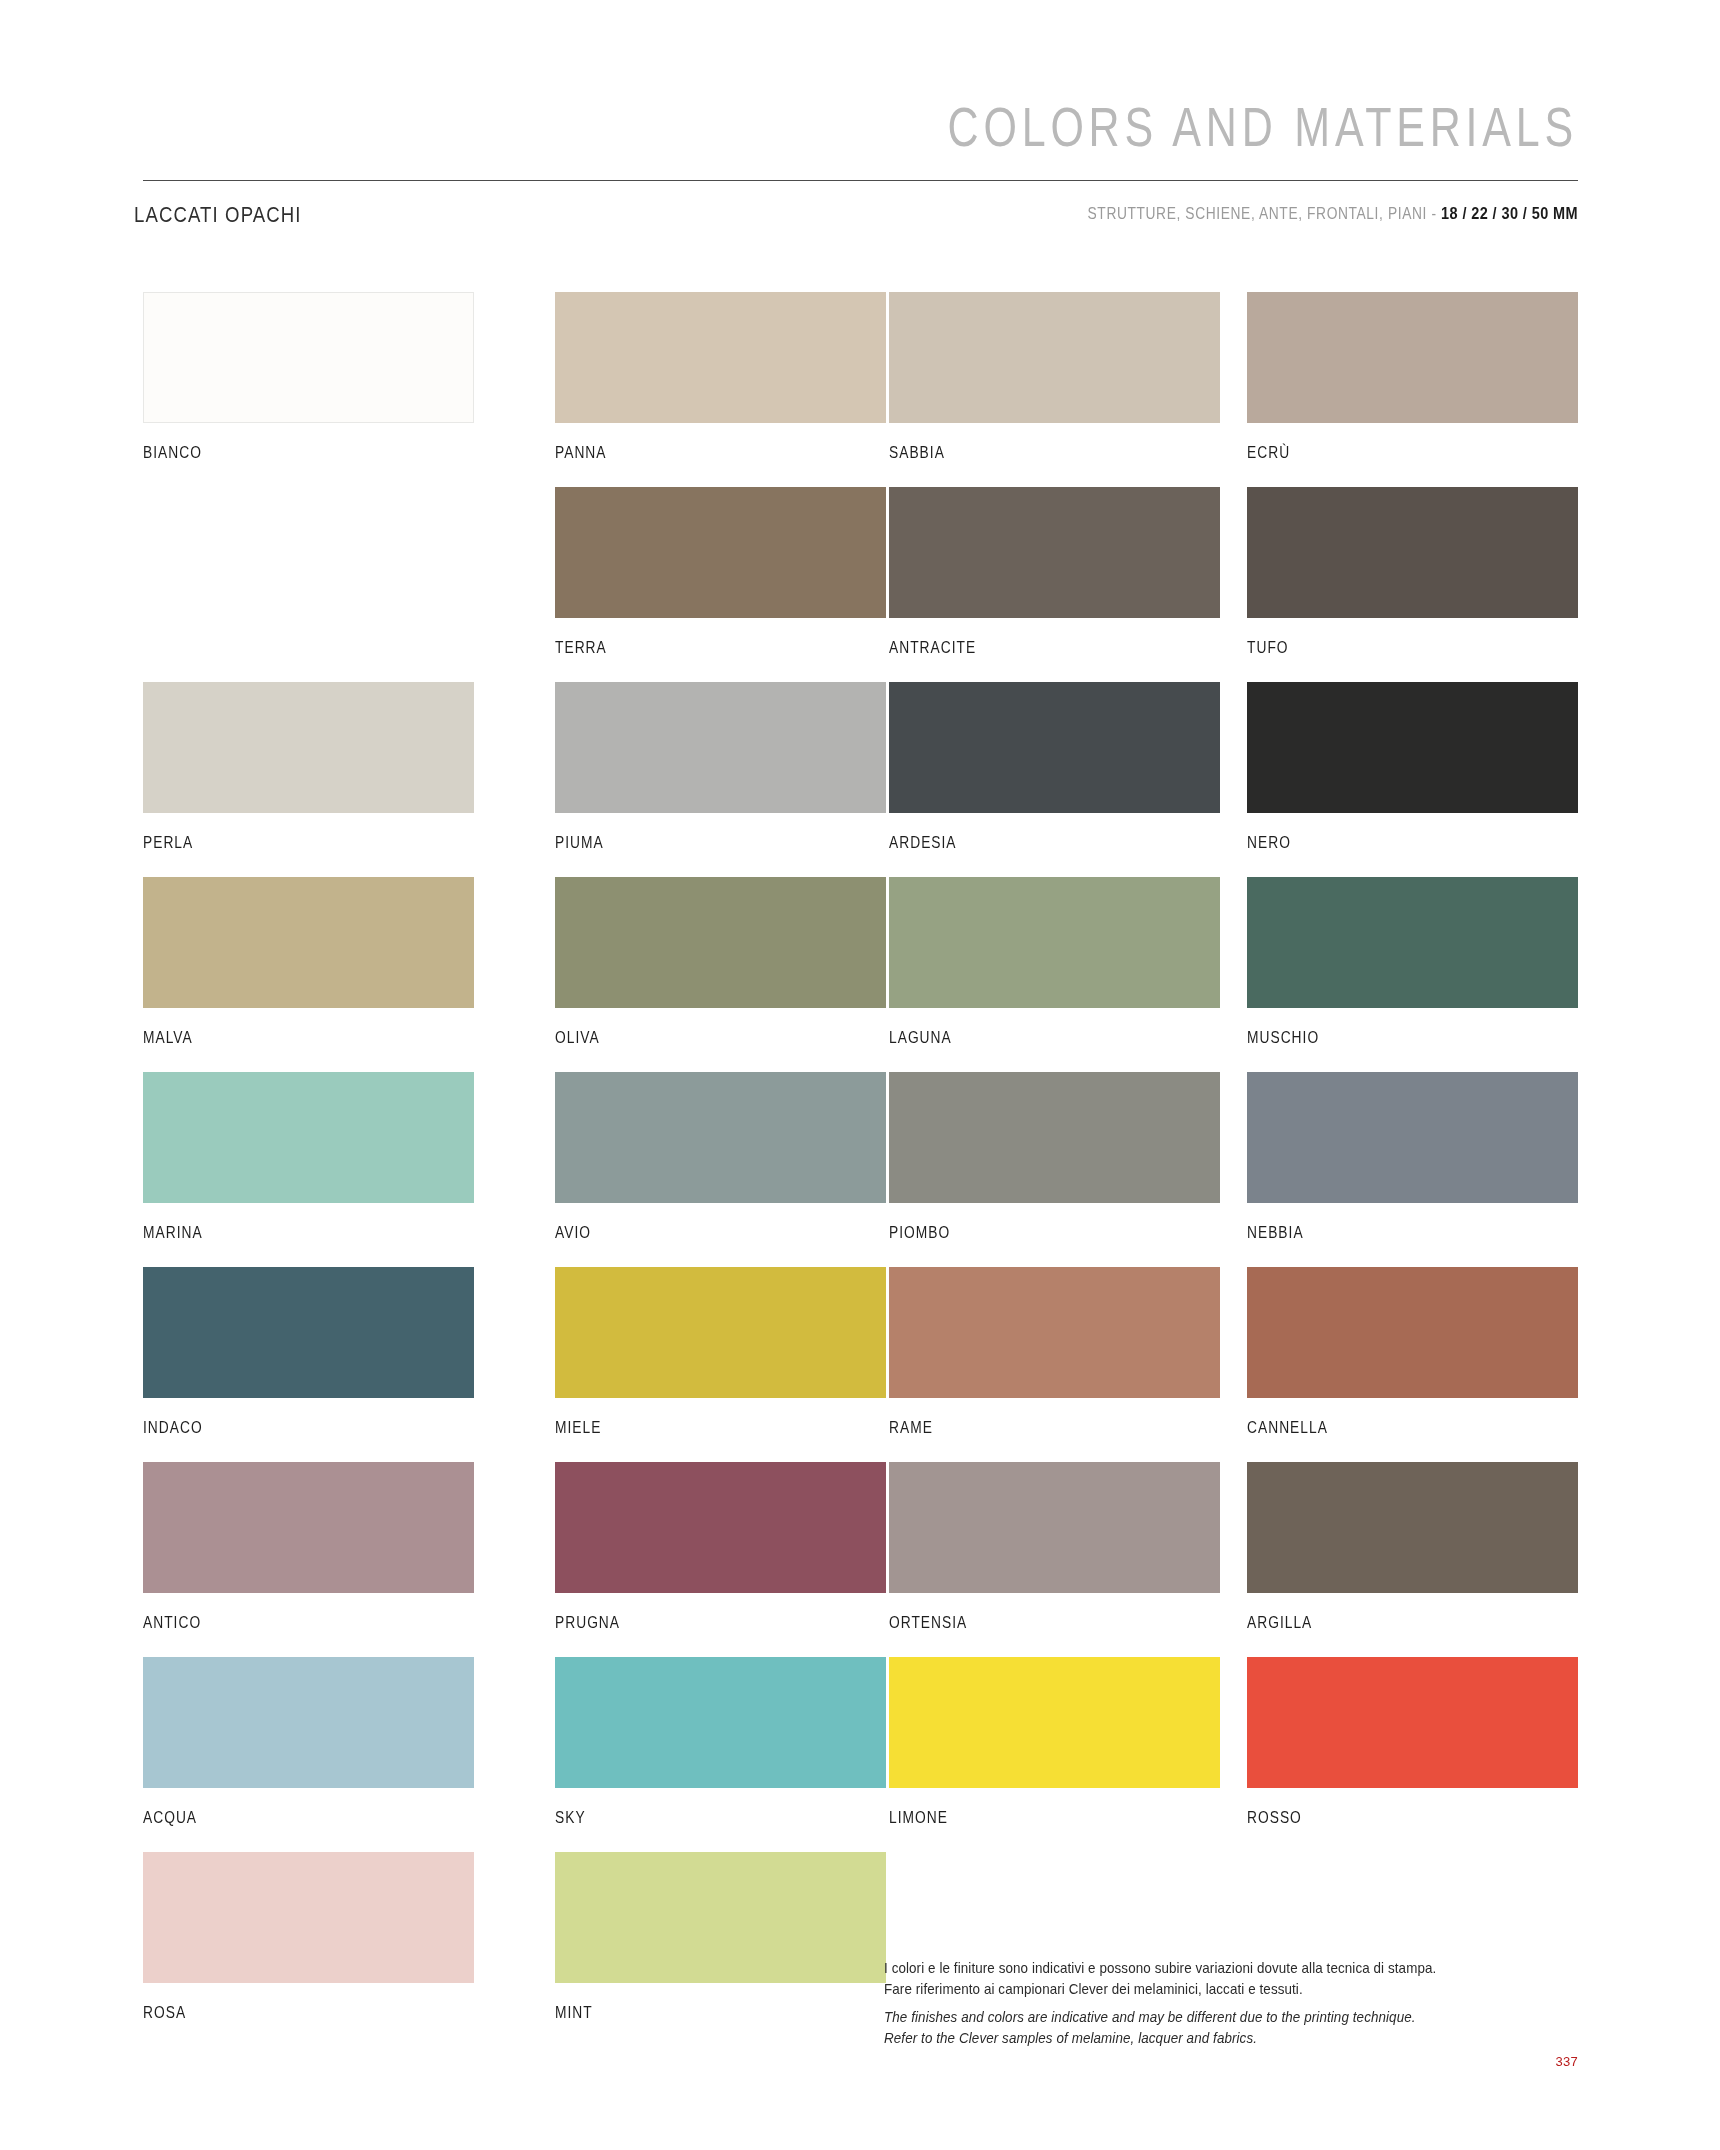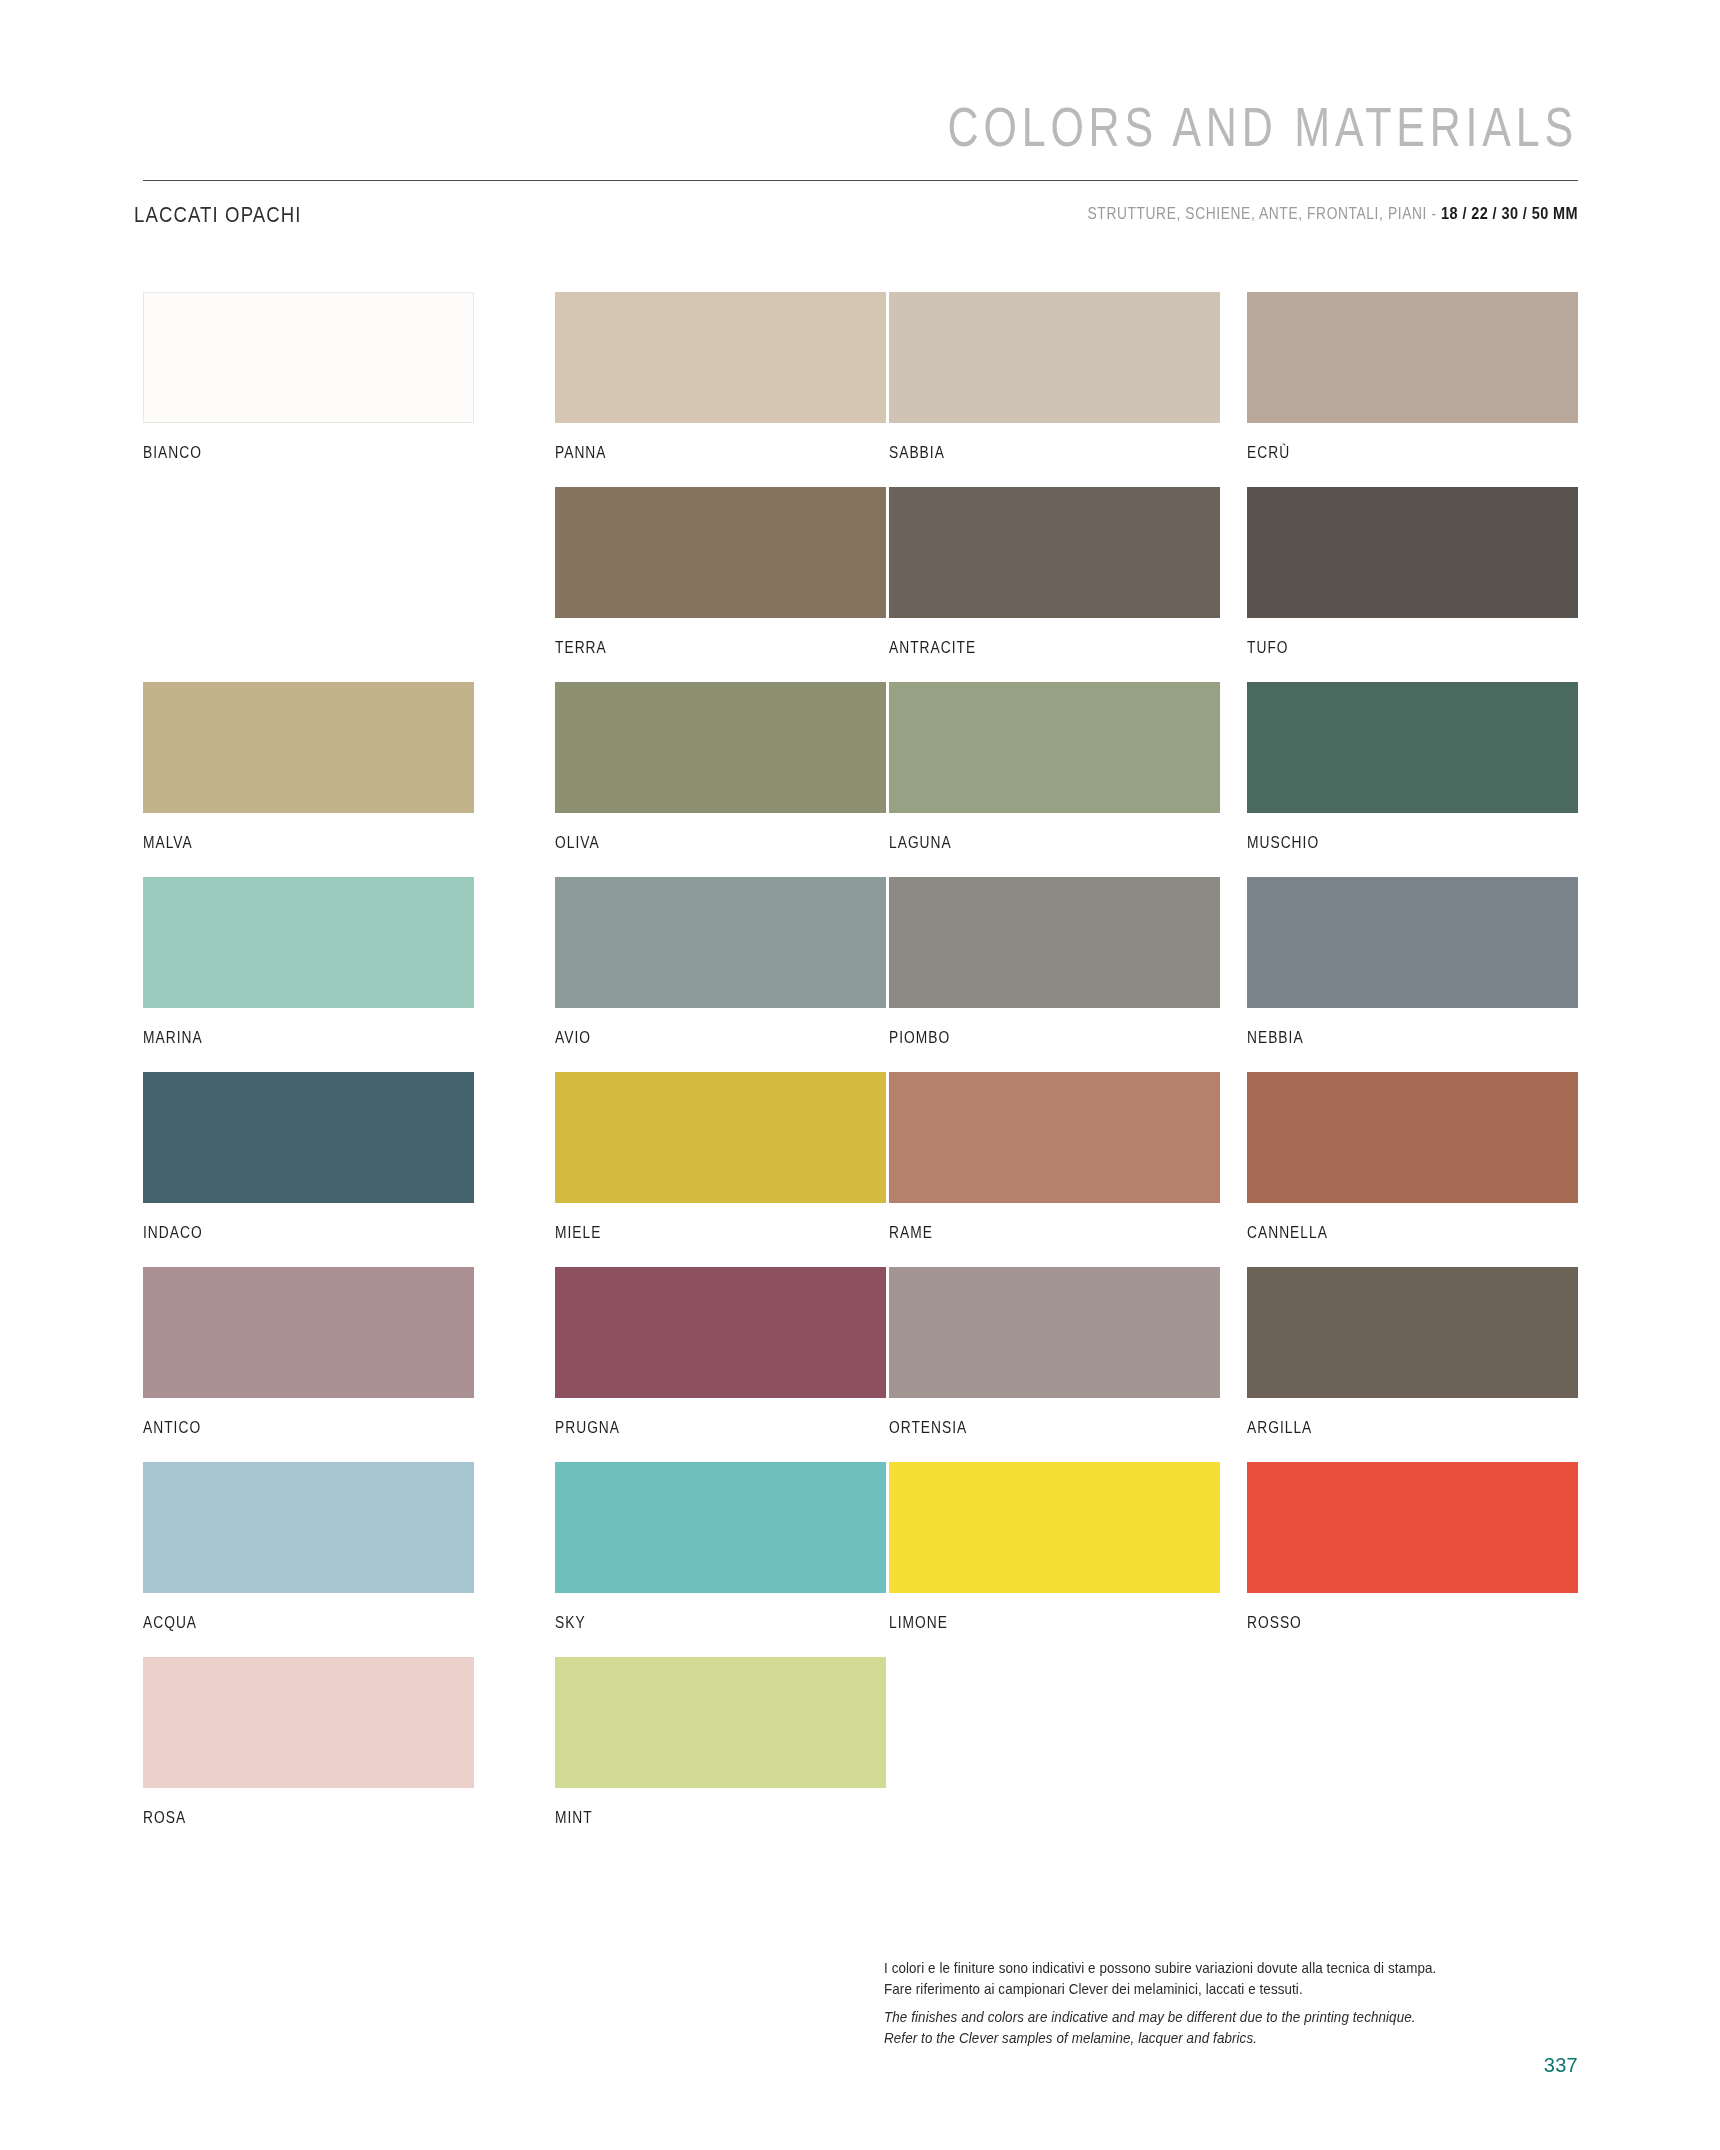--- a/index.html
+++ b/index.html
@@ -149,22 +149,22 @@
     letter-spacing: 0.1px;
     transform: scaleY(1.12);
     transform-origin: left top;
   }
   .note-line { display: block; }
 
   .page-number {
     position: absolute;
     right: 143px;
     top: 2054px;
-    font-size: 20px;
-    color: #0f766e;
+    font-size: 13px;
+    color: #b91c1c;
     letter-spacing: 0.3px;
     font-weight: 400;
   }
 </style>
 </head>
 <body>
 
 <div class="page">
 
   <div class="page-title">COLORS AND MATERIALS</div>
@@ -202,20 +202,38 @@
           <div class="swatch" style="background-color: rgb(135, 116, 95);"></div>
           <span class="swatch-label">TERRA</span>
         </div>
         <div class="cell c2">
           <div class="swatch" style="background-color: rgb(107, 98, 90);"></div>
           <span class="swatch-label">ANTRACITE</span>
         </div>
         <div class="cell c3">
           <div class="swatch" style="background-color: rgb(90, 82, 76);"></div>
           <span class="swatch-label">TUFO</span>
+        </div>
+      </div>
+      <div class="grid-row">
+        <div class="cell c0">
+          <div class="swatch" style="background-color: rgb(214, 210, 200);"></div>
+          <span class="swatch-label">PERLA</span>
+        </div>
+        <div class="cell c1">
+          <div class="swatch" style="background-color: rgb(179, 179, 177);"></div>
+          <span class="swatch-label">PIUMA</span>
+        </div>
+        <div class="cell c2">
+          <div class="swatch" style="background-color: rgb(70, 75, 78);"></div>
+          <span class="swatch-label">ARDESIA</span>
+        </div>
+        <div class="cell c3">
+          <div class="swatch" style="background-color: rgb(42, 42, 41);"></div>
+          <span class="swatch-label">NERO</span>
         </div>
       </div>
       <div class="grid-row">
         <div class="cell c0">
           <div class="swatch" style="background-color: rgb(194, 179, 140);"></div>
           <span class="swatch-label">MALVA</span>
         </div>
         <div class="cell c1">
           <div class="swatch" style="background-color: rgb(141, 144, 113);"></div>
           <span class="swatch-label">OLIVA</span>

